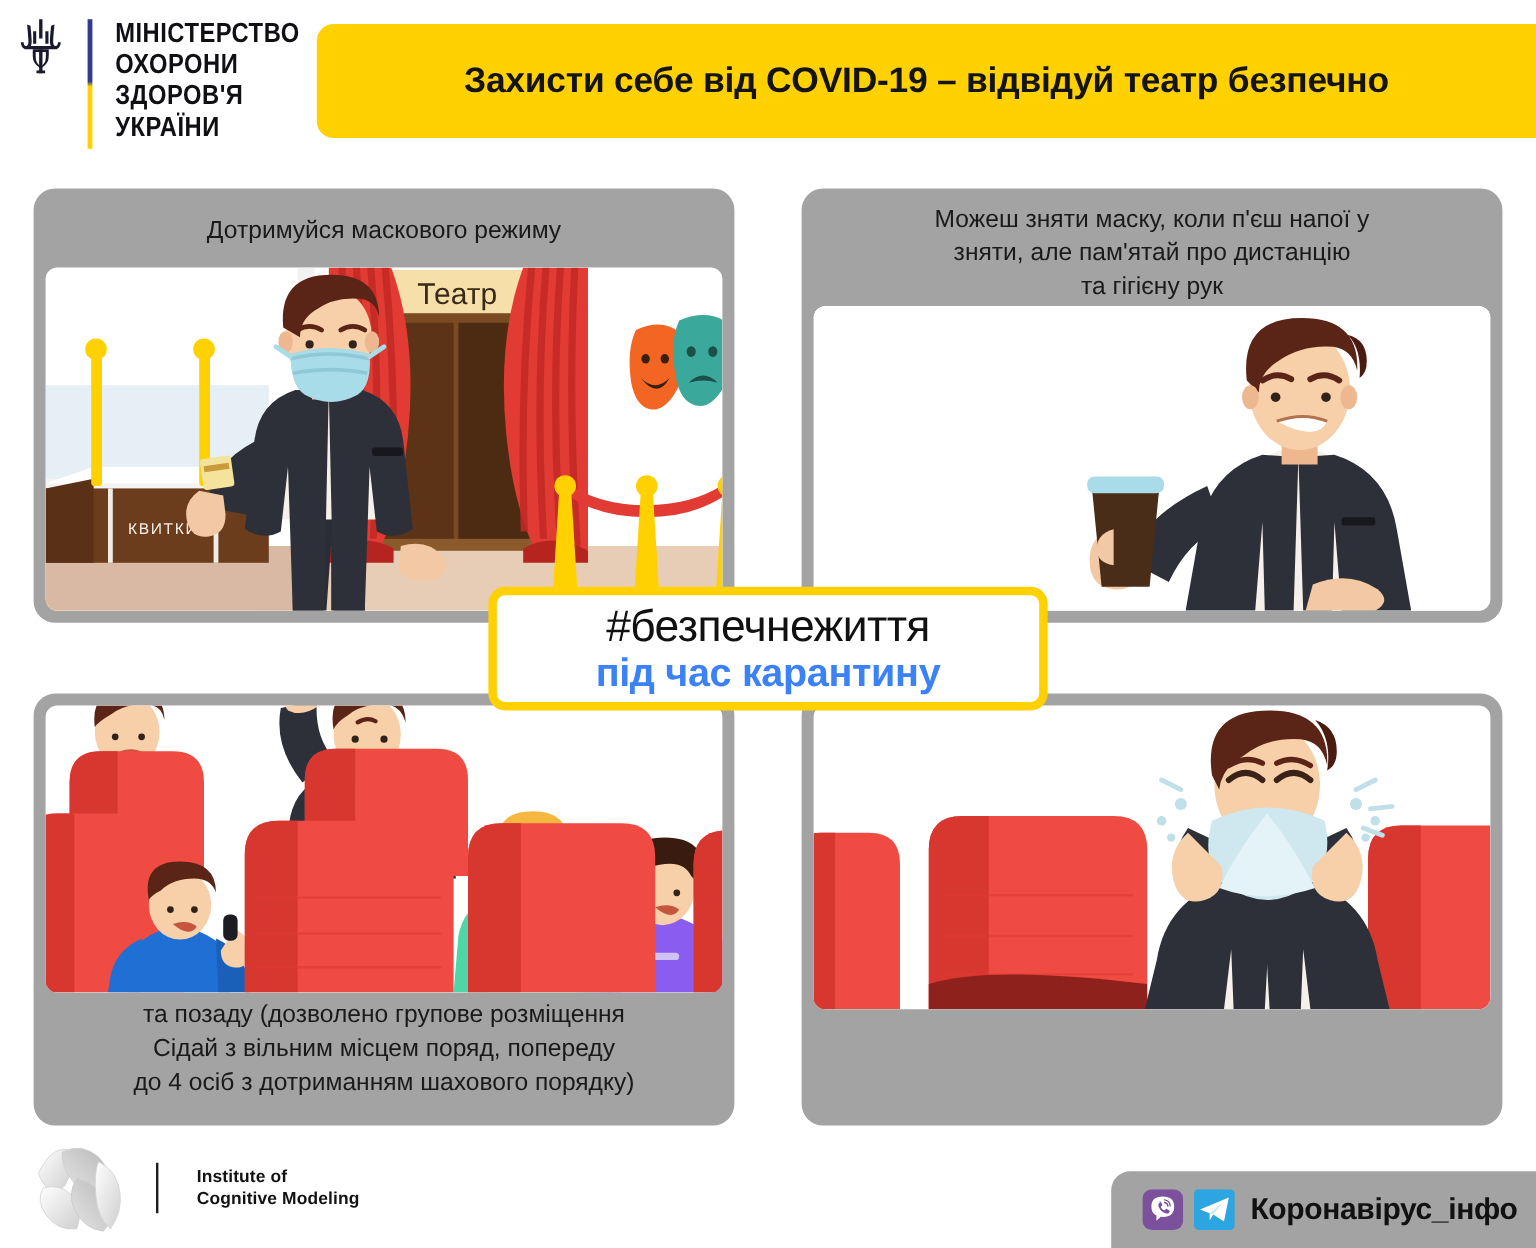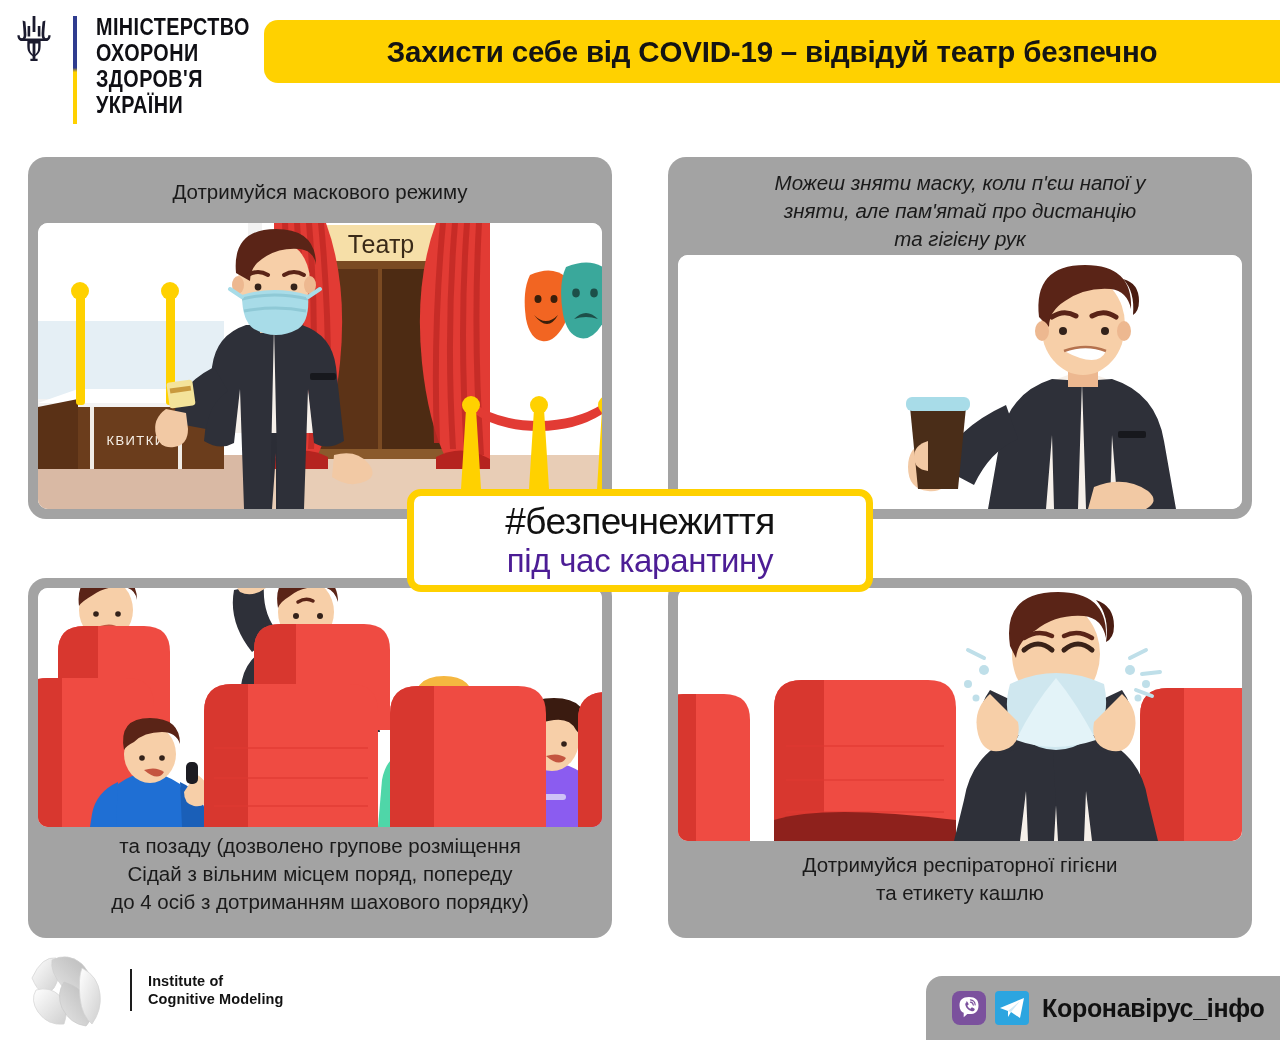--- a/index.html
+++ b/index.html
@@ -17,21 +17,21 @@
   .tryzub { width: 40px; height: 52px; flex: 0 0 auto; }
   .minis-divider { width: 4px; height: 108px; background: linear-gradient(to bottom,#2f3c8f 0%,#2f3c8f 48%,#ffd100 52%,#ffd100 100%); flex: 0 0 auto; margin-top: 2px;}
   .minis-lines { display:flex; flex-direction:column; }
   .minis-lines span {
     font-family: "Liberation Sans Narrow","Liberation Sans",sans-serif;
     font-weight: 700; font-size: 23px; line-height: 26px;
     letter-spacing: .5px; color: #0f0f14;
     transform: scaleX(.86); transform-origin: left center;
   }
   .title-bar {
-    position: absolute; left: 264px; top: 20px; width: 1016px; height: 63px;
+    position: absolute; left: 264px; top: 20px; width: 1016px; height: 95px;
     background: #ffd100; border-radius: 14px 0 0 14px;
     display: flex; align-items: center; justify-content: center;
   }
   .title-bar .t {
     font-size: 29.5px; font-weight: 700; color: #141414; white-space: nowrap;
     letter-spacing: -.2px;
   }
   .title-bar .t b { font-weight: 900; }
 
   
@@ -42,47 +42,47 @@
   }
   .panel .art {
     position: absolute; left: 10px; right: 10px;
     background: #ffffff; border-radius: 10px; overflow: hidden;
   }
 
   #panel-tl { left: 28px;  top: 157px; width: 584px; height: 362px; }
   #panel-tl .capwrap { position:absolute; left:0; top:21px; width:100%; }
   #panel-tl .art { top: 66px; height: 286px; }
 
-  #panel-tr { left: 668px; top: 157px; width: 584px; height: 362px; font-style: italic; }
+  #panel-tr { left: 668px; top: 157px; width: 584px; height: 362px; }
   #panel-tr .capwrap { position:absolute; left:0; top:12px; width:100%; }
   #panel-tr .art { top: 98px; height: 254px; }
 
   #panel-bl { left: 28px;  top: 578px; width: 584px; height: 360px; }
   #panel-bl .art { top: 10px; height: 239px; }
   #panel-bl .capwrap { position:absolute; left:0; top:254px; width:100%; }
 
   #panel-br { left: 668px; top: 578px; width: 584px; height: 360px; }
   #panel-br .art { top: 10px; height: 253px; }
   #panel-br .capwrap { position:absolute; left:0; top:273px; width:100%; }
 
   
   .hashtag {
     position: absolute; left: 407px; top: 489px; width: 466px; height: 103px;
     background: #ffffff; border: 7px solid #ffd100; border-radius: 14px;
     display: flex; flex-direction: column; align-items: center; justify-content: center;
     z-index: 40;
   }
   .hashtag .l1 { font-size: 37px; font-weight: 400; color: #111; letter-spacing: -.5px; line-height: 40px; }
-  .hashtag .l2 { font-size: 33px; font-weight: 400; color: #4c1d95; letter-spacing: -.3px; line-height: 38px; }
+  .hashtag .l2 { font-size: 33px; font-weight: 700; color: #3b82f6; letter-spacing: -.3px; line-height: 38px; }
 
   
   .footer-logo { position: absolute; left: 28px; top: 952px; display: flex; align-items: center; gap: 16px; }
   .icm-mark { width: 86px; height: 76px; }
   .icm-div { width: 2px; height: 42px; background: #1d1d1d; }
-  .icm-text { display: flex; flex-direction: column; }
+  .icm-text { display: flex; flex-direction: column; margin-left: 16px; }
   .icm-text span { font-size: 14.5px; font-weight: 700; color: #121212; line-height: 18px; letter-spacing: .1px; }
 
   .corona-badge {
     position: absolute; left: 926px; top: 976px; width: 354px; height: 64px;
     background: #a3a3a3; border-radius: 16px 0 0 0;
     display: flex; align-items: center; gap: 9px; padding-left: 26px;
   }
   .corona-badge .sicon { width: 34px; height: 34px; border-radius: 8px; flex: 0 0 auto; }
   .corona-badge .lbl { font-size: 25px; font-weight: 800; color: #111; letter-spacing: -.3px; margin-left: 4px;}
 
@@ -450,24 +450,20 @@
               <circle cx="314" cy="110" r="3.5"></circle>
           </g>
           <g stroke="#bfdfe9" stroke-width="4" stroke-linecap="round">
             <path d="M306 70 l16 -8"></path>
               <path d="M318 86 l18 -2"></path>
               <path d="M312 102 l16 6"></path>
             <path d="M160 70 l-16 -8"></path>
           </g>
         </g>
       </svg>
-    </div>
-    <div class="capwrap">
-      <div class="cap">Дотримуйся респіраторної гігієни</div>
-      <div class="cap">та етикету кашлю</div>
     </div>
   </div>
 
   <div class="hashtag">
     <div class="l1">#безпечнежиття</div>
     <div class="l2">під час карантину</div>
   </div>
 
   <div class="footer-logo">
     <span class="icm-mark">

